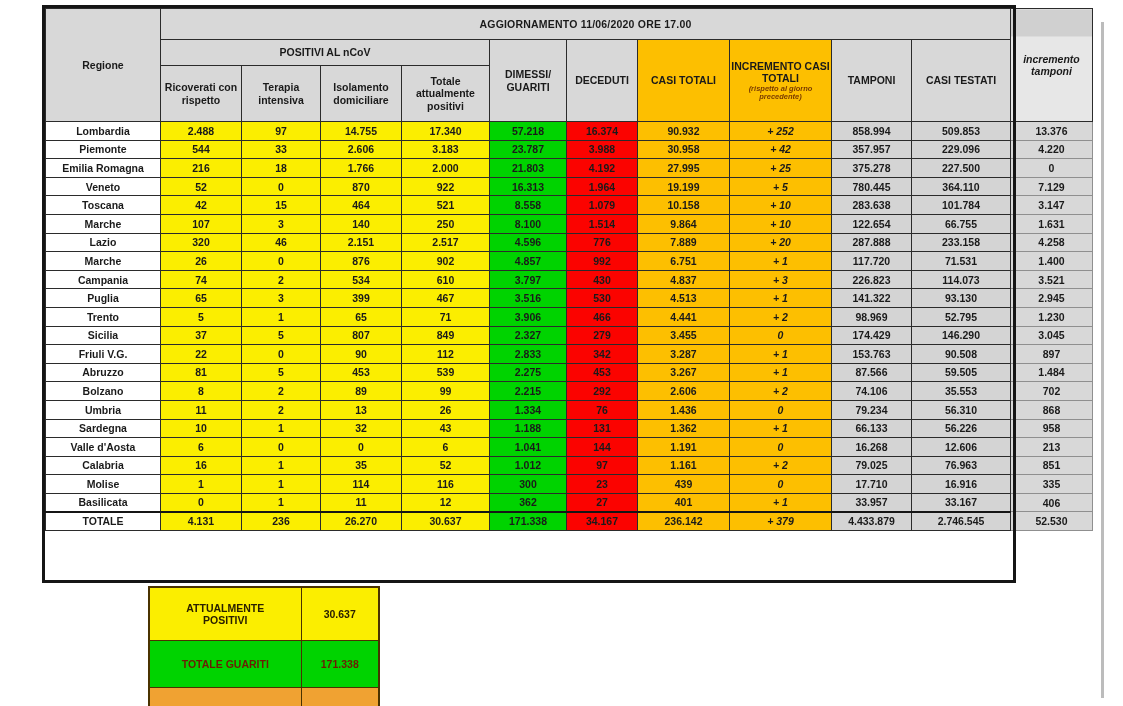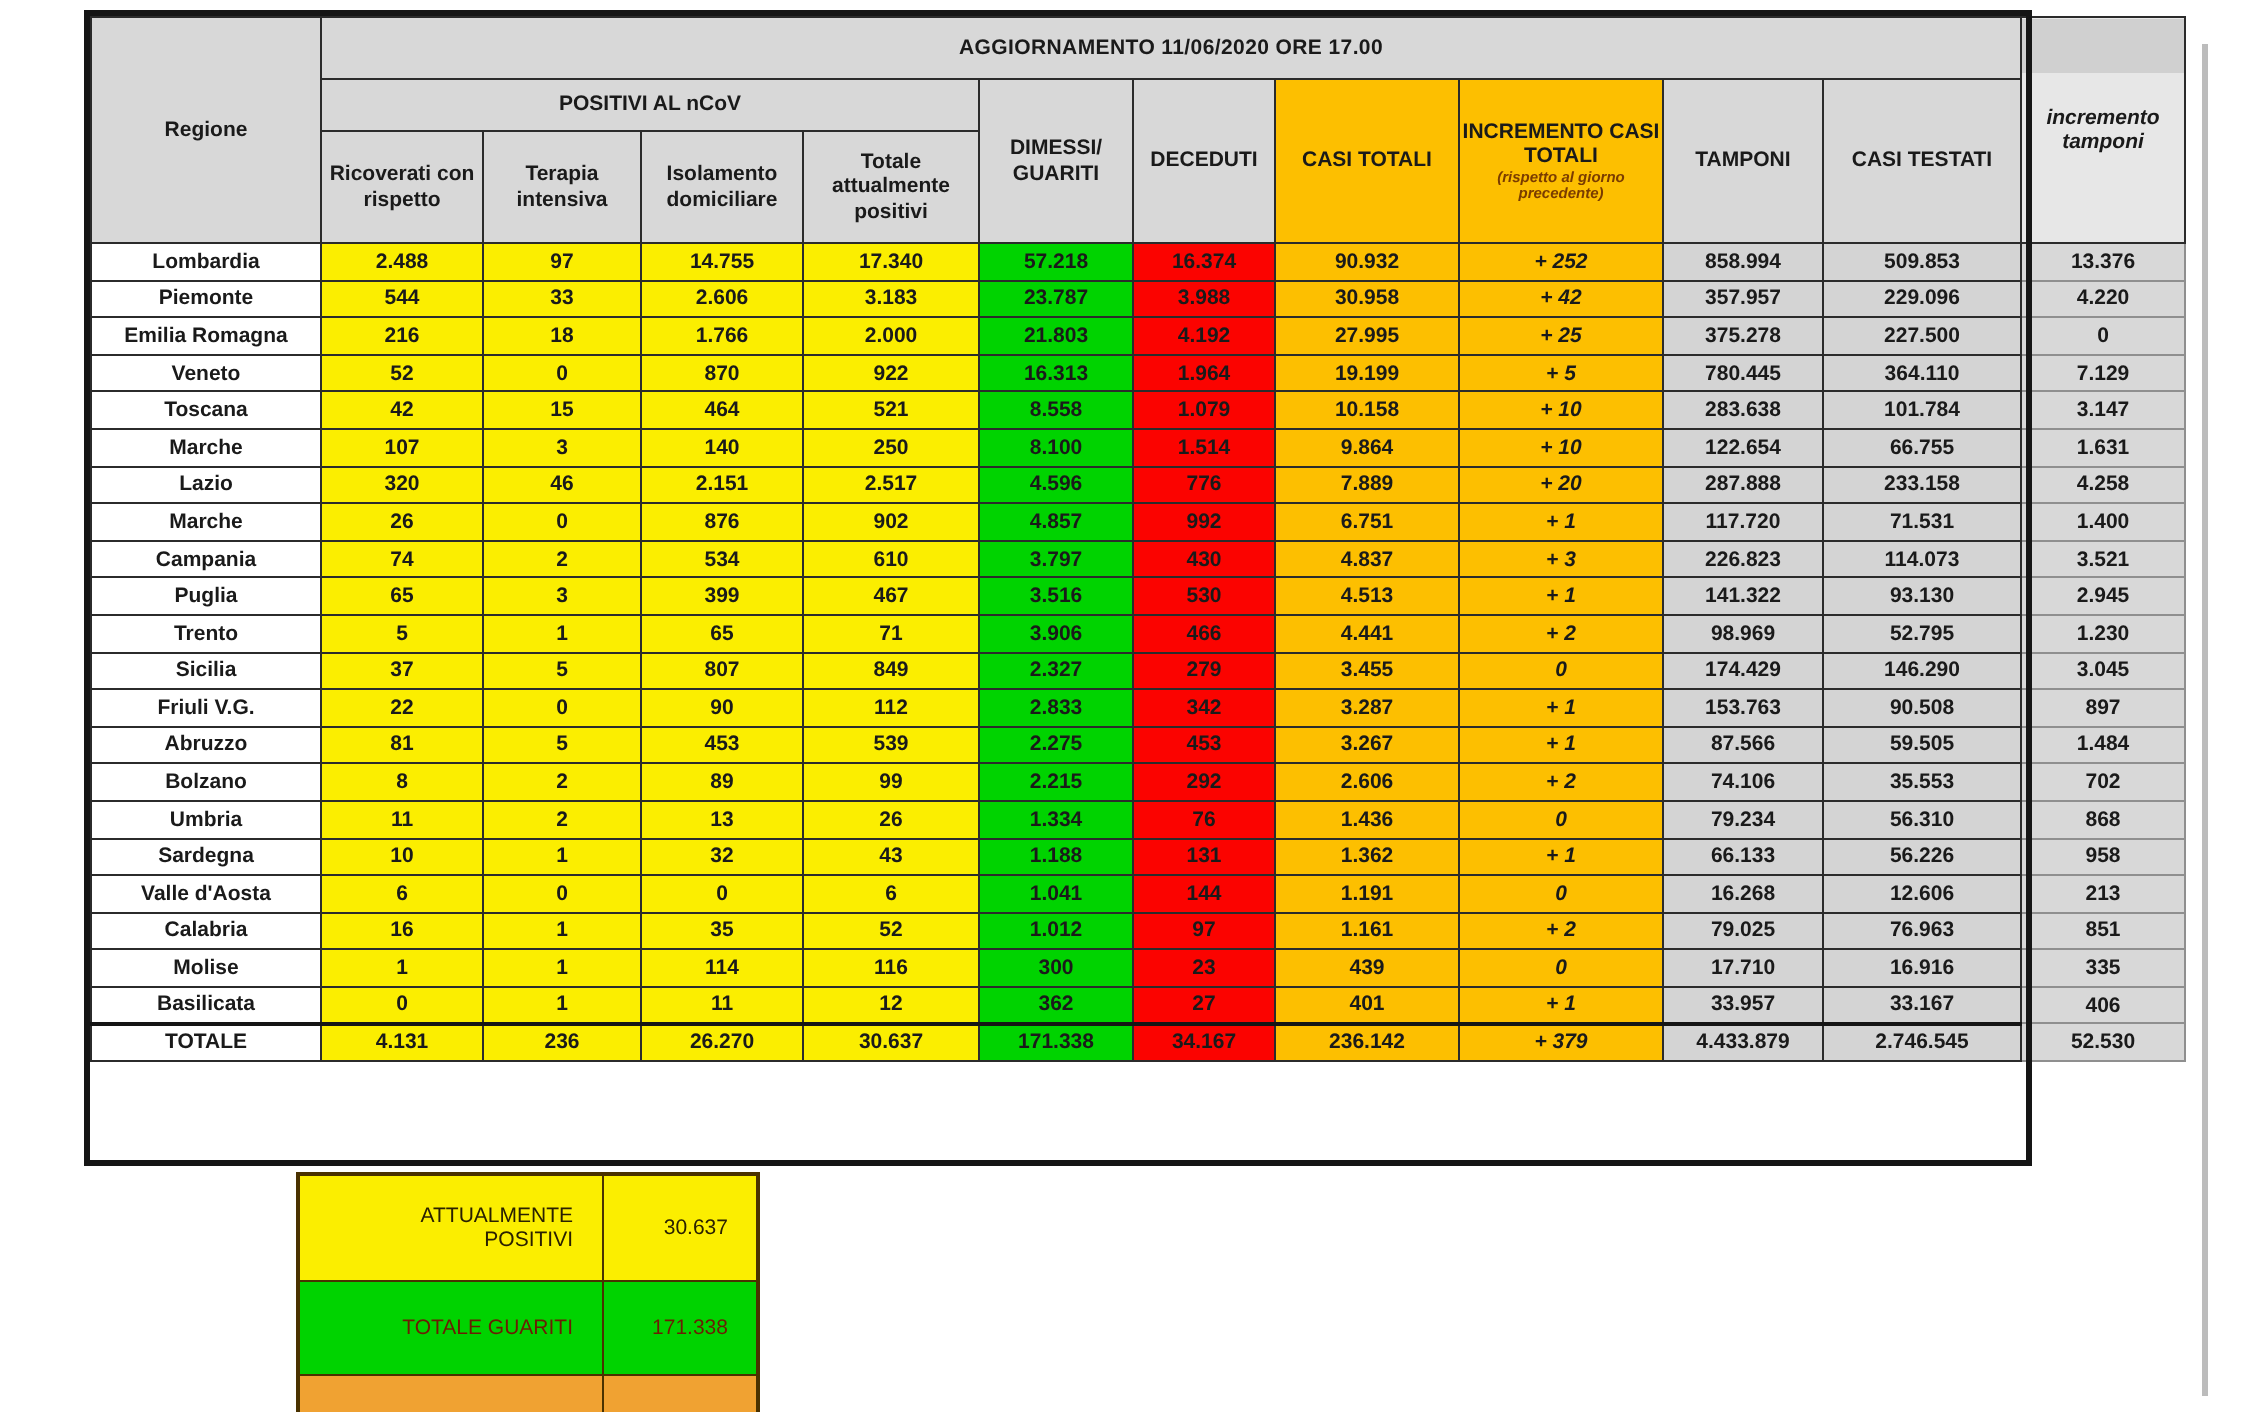--- a/index.html
+++ b/index.html
@@ -33,22 +33,22 @@
   .c-green{background:var(--green);color:#702208;}
   .c-red{background:var(--red);color:#8c1500;}
   .c-orange{background:var(--orange);color:#241400;}
   .c-incr{background:var(--orange);color:#7a2e00;font-style:italic;}
   .c-gray{background:var(--cell-gray);color:#141414;}
   .c-light{background:#d8d8d8;color:#141414;border:1px solid #8f8f8f !important;border-left:none !important;}
   .totale-row td{border-top:2.5px solid #151515;}
 
   .legend{position:absolute;left:148px;top:586px;border-collapse:collapse;table-layout:fixed;border:2px solid #4a3200;}
   .legend td{
-    border:1.5px solid #4a3200;padding:14px;text-align:right;vertical-align:middle;
-    font-size:10.5px;font-weight:normal;height:18px;
+    border:1.5px solid #4a3200;padding:14px;text-align:center;vertical-align:middle;
+    font-size:10.5px;font-weight:bold;height:18px;
   }
   .lg-yellow{background:var(--yellow);color:#2a2000;}
   .lg-green{background:var(--green);color:#6b1e04;}
   .lg-red{background:var(--red);color:#8c1500;}
   .lg-orange{background:var(--legend-orange);color:#2a1a00;}
 </style>
 </head>
 <body>
 
 <div class="page">

